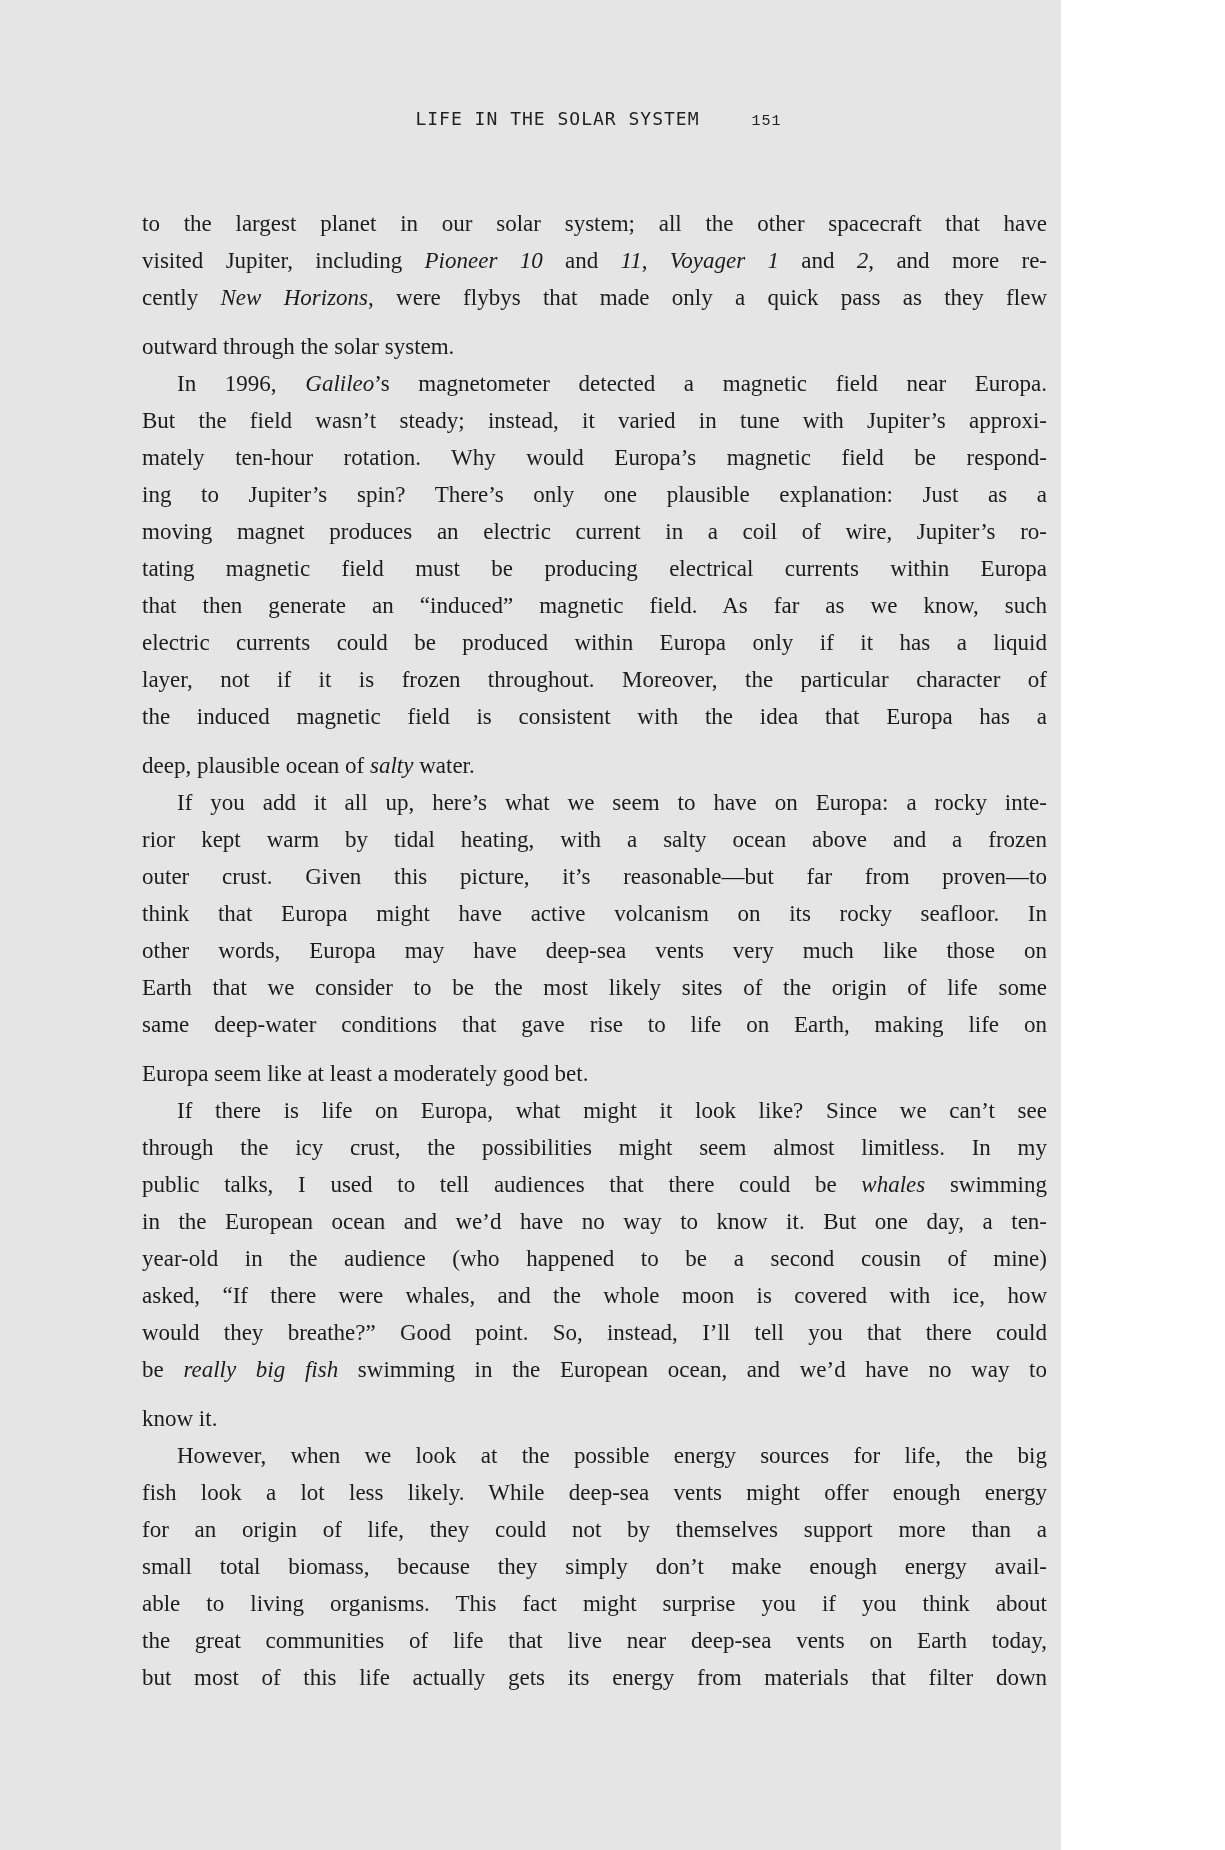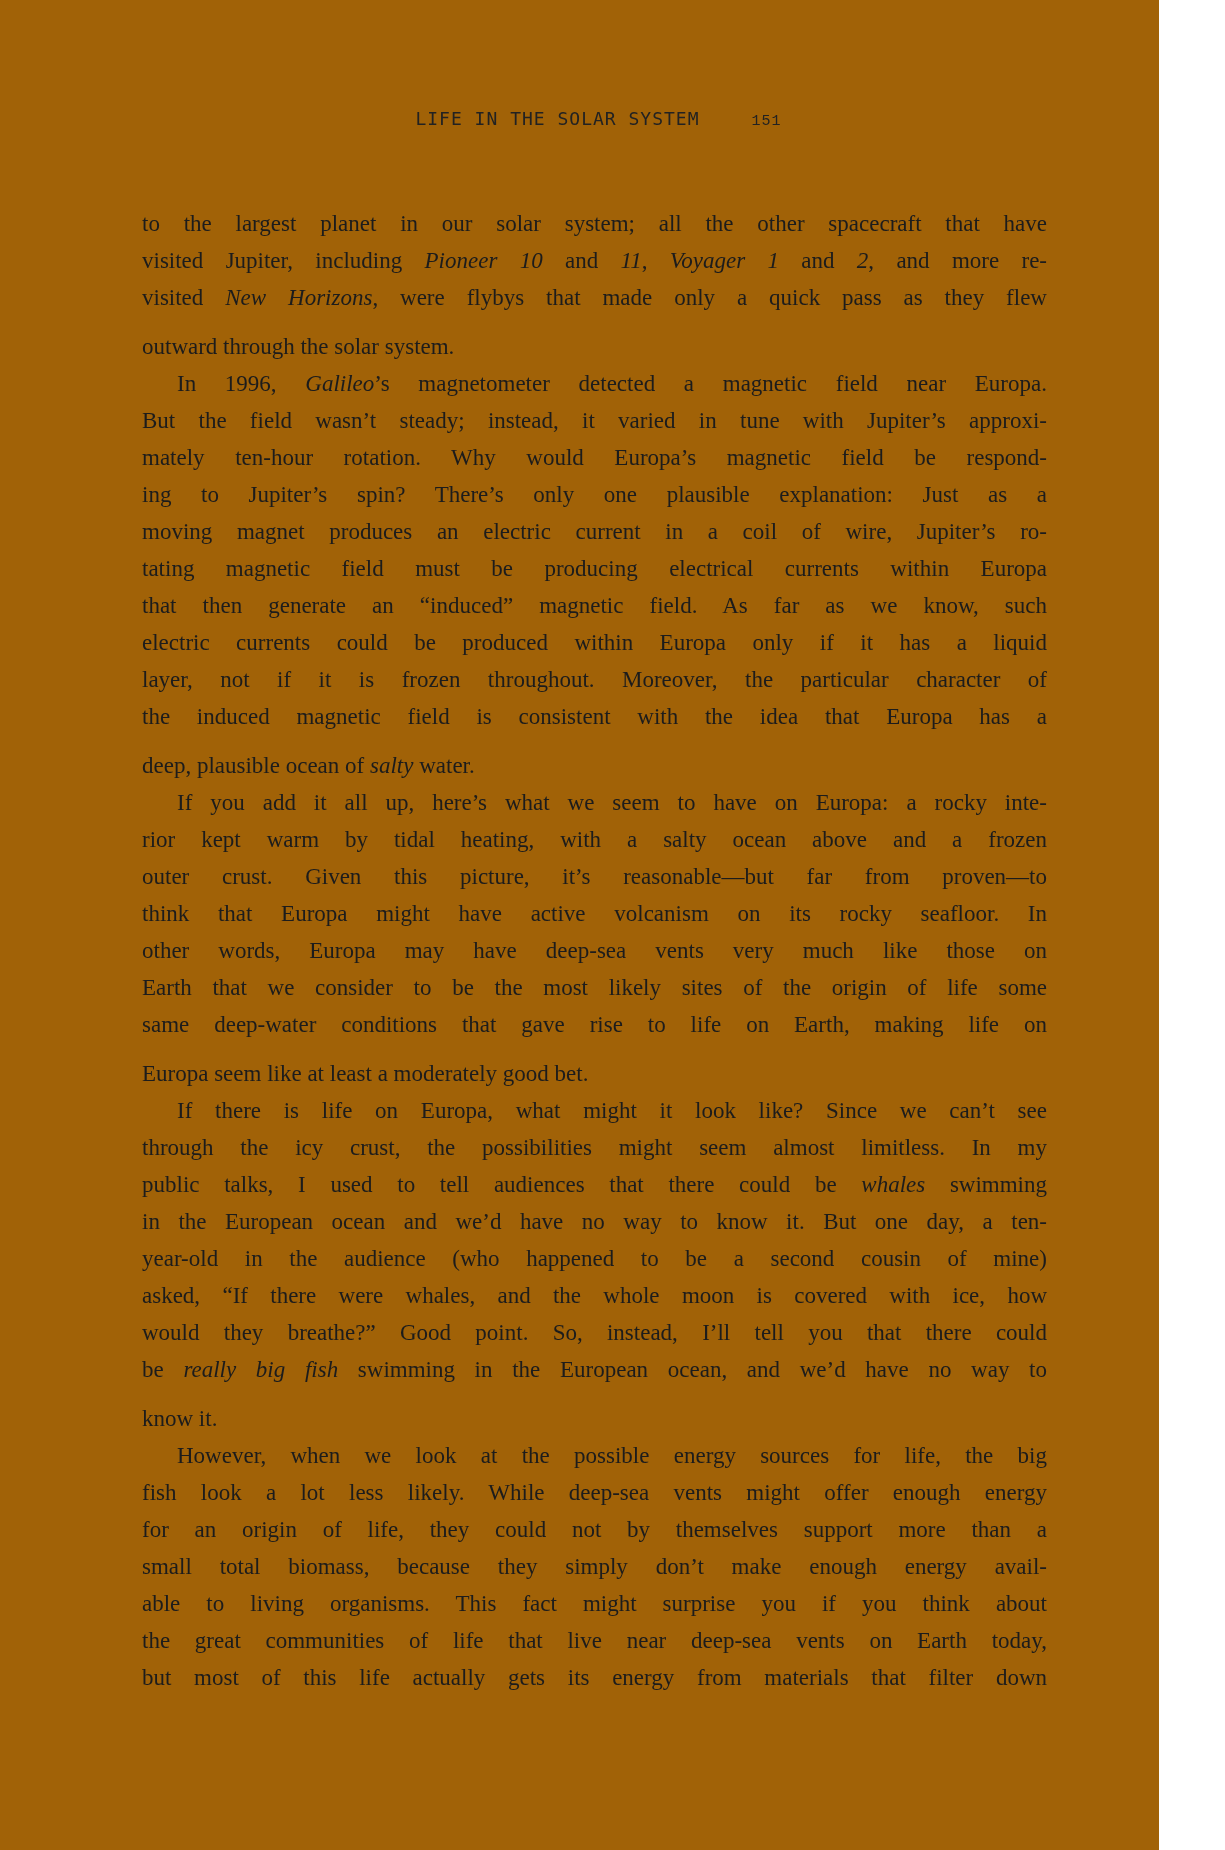--- a/index.html
+++ b/index.html
@@ -2,23 +2,23 @@
 <html><head>
 <meta charset="utf-8">
 <style>
   html, body {
     margin: 0;
     padding: 0;
     background: #ffffff;
   }
   .book-page {
     position: relative;
-    width: 1159px;
+    width: 1061px;
     height: 1850px;
-    background: #a16207;
+    background: #e5e5e5;
     overflow: hidden;
     font-family: "Liberation Serif", "DejaVu Serif", serif;
     color: #1c1c1c;
   }
   .running-header {
     position: absolute;
     top: 108px;
     left: 146px;
     width: 905px;
     display: flex;
@@ -77,21 +77,21 @@
 
   <div class="running-header">
     <span class="running-title">LIFE IN THE SOLAR SYSTEM</span>
     <span class="page-number">151</span>
   </div>
 
   <div class="body-text">
       <div class="paragraph">
         <div class="line"><span>to the largest planet in our solar system; all the other spacecraft that have</span></div>
         <div class="line"><span>visited Jupiter, including </span><i>Pioneer 10</i><span> and </span><i>11</i><span>, </span><i>Voyager 1</i><span> and </span><i>2</i><span>, and more re-</span></div>
-        <div class="line"><span>visited </span><i>New Horizons</i><span>, were flybys that made only a quick pass as they flew</span></div>
+        <div class="line"><span>cently </span><i>New Horizons</i><span>, were flybys that made only a quick pass as they flew</span></div>
         <div class="line end"><span>outward through the solar system.</span></div>
       </div>
       <div class="paragraph">
         <div class="line indent"><span>In 1996, </span><i>Galileo</i><span>’s magnetometer detected a magnetic field near Europa.</span></div>
         <div class="line"><span>But the field wasn’t steady; instead, it varied in tune with Jupiter’s approxi-</span></div>
         <div class="line"><span>mately ten-hour rotation. Why would Europa’s magnetic field be respond-</span></div>
         <div class="line"><span>ing to Jupiter’s spin? There’s only one plausible explanation: Just as a</span></div>
         <div class="line"><span>moving magnet produces an electric current in a coil of wire, Jupiter’s ro-</span></div>
         <div class="line"><span>tating magnetic field must be producing electrical currents within Europa</span></div>
         <div class="line"><span>that then generate an “induced” magnetic field. As far as we know, such</span></div>

